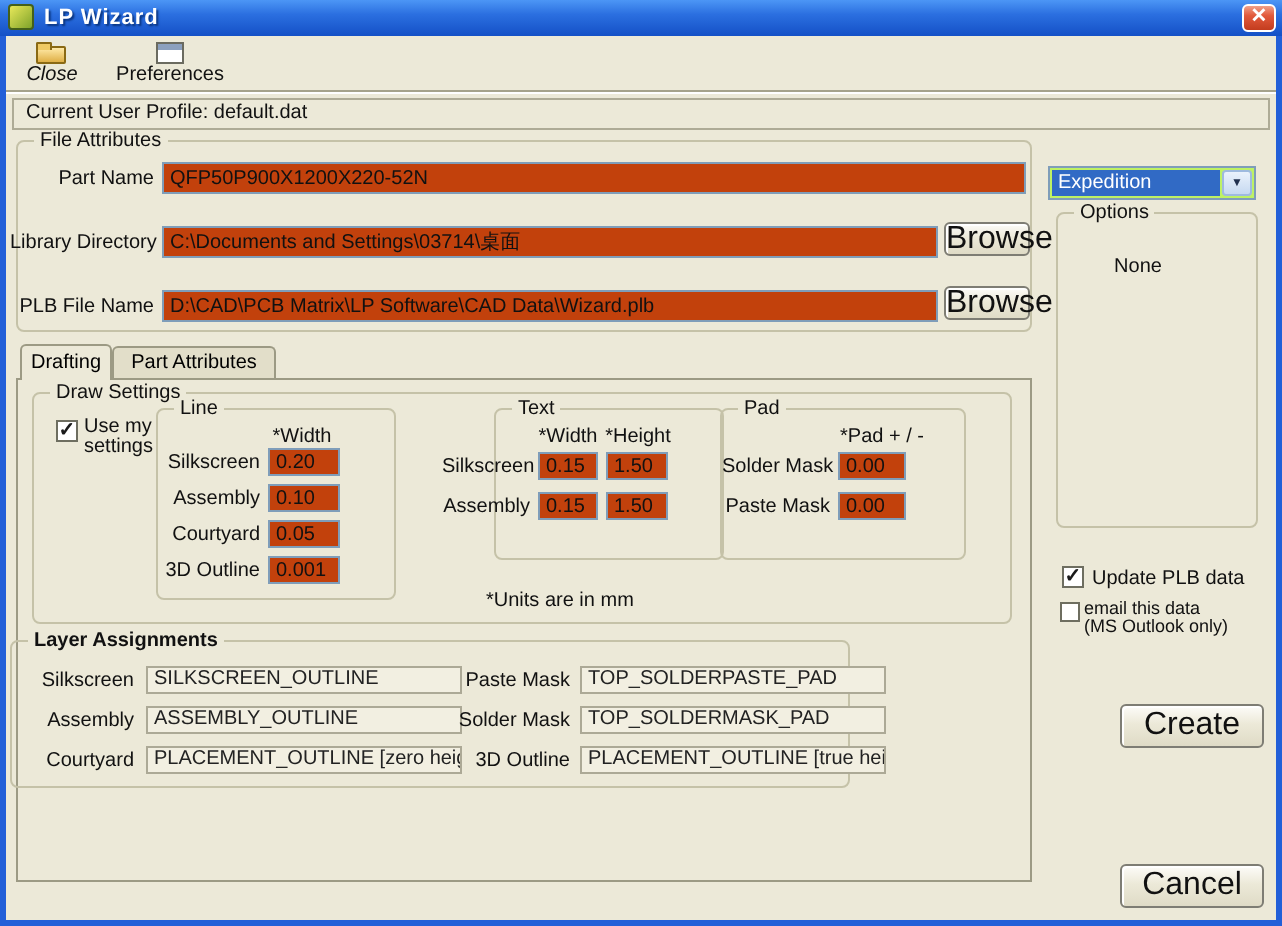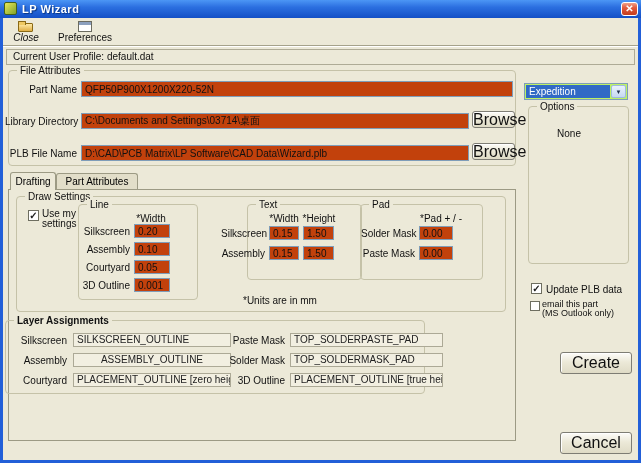--- a/index.html
+++ b/index.html
@@ -141,21 +141,21 @@
     <input class="tfield" style="left: 416px; top: 228px; width: 34px; height: 14px; z-index: 2;" value="0.00">
 
     <div class="lbl" style="left:240px;top:277px;z-index:2;">*Units are in mm</div>
 
     <div class="group" style="left:2px;top:302px;width:420px;height:74px;z-index:2;font-weight:bold;">
       <span class="glabel">Layer Assignments</span>
     </div>
     <div class="lbl rlbl" style="left:8px;top:317px;width:56px;z-index:2;">Silkscreen</div>
     <div class="rofield" style="left:70px;top:315px;width:158px;height:14px;z-index:2;">SILKSCREEN_OUTLINE</div>
     <div class="lbl rlbl" style="left:8px;top:337px;width:56px;z-index:2;">Assembly</div>
-    <div class="rofield" style="left:70px;top:335px;width:158px;height:14px;z-index:2;text-align:center;">ASSEMBLY_OUTLINE</div>
+    <div class="rofield" style="left:70px;top:335px;width:158px;height:14px;z-index:2;">ASSEMBLY_OUTLINE</div>
     <div class="lbl rlbl" style="left:8px;top:357px;width:56px;z-index:2;">Courtyard</div>
     <div class="rofield" style="left:70px;top:355px;width:158px;height:14px;z-index:2;">PLACEMENT_OUTLINE [zero height]</div>
     <div class="lbl rlbl" style="left:222px;top:317px;width:60px;z-index:2;">Paste Mask</div>
     <div class="rofield" style="left:287px;top:315px;width:153px;height:14px;z-index:2;">TOP_SOLDERPASTE_PAD</div>
     <div class="lbl rlbl" style="left:222px;top:337px;width:60px;z-index:2;">Solder Mask</div>
     <div class="rofield" style="left:287px;top:335px;width:153px;height:14px;z-index:2;">TOP_SOLDERMASK_PAD</div>
     <div class="lbl rlbl" style="left:222px;top:357px;width:60px;z-index:2;">3D Outline</div>
     <div class="rofield" style="left:287px;top:355px;width:153px;height:14px;z-index:2;">PLACEMENT_OUTLINE [true height]</div>
 
     <div class="combo" style="left:521px;top:65px;width:104px;height:17px;">
@@ -169,20 +169,20 @@
     </div>
     <div class="lbl clbl" style="left:525px;top:110px;width:82px;">None</div>
 
     <div class="checkbox" style="left:528px;top:265px;">
       <span>✓</span>
     </div>
     <div class="lbl" style="left:543px;top:266px;">Update PLB data</div>
     <div class="checkbox" style="left:527px;top:283px;width:10px;height:10px;">
       <span></span>
     </div>
-    <div class="lbl" style="left:539px;top:281px;font-size:9px;">email this part</div>
+    <div class="lbl" style="left:539px;top:281px;font-size:9px;">email this data</div>
     <div class="lbl" style="left:539px;top:290px;font-size:9px;">(MS Outlook only)</div>
 
     <div class="btn" style="left:557px;top:334px;width:72px;height:22px;">Create</div>
     <div class="btn" style="left:557px;top:414px;width:72px;height:22px;">Cancel</div>
 
   </div>
 </div>
 
 </body></html>

